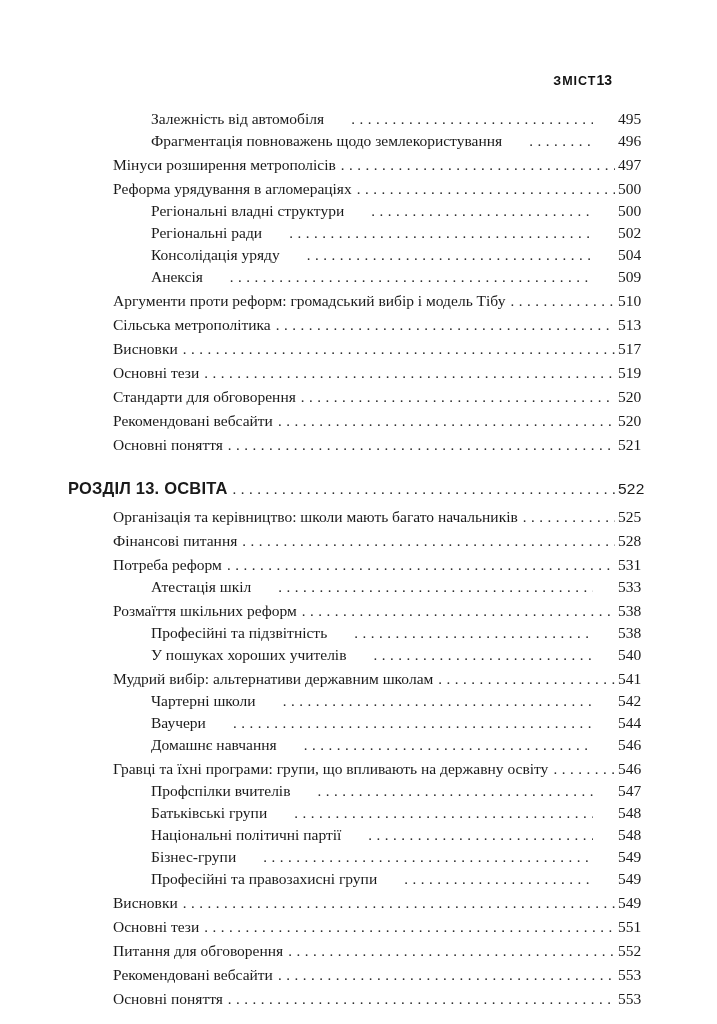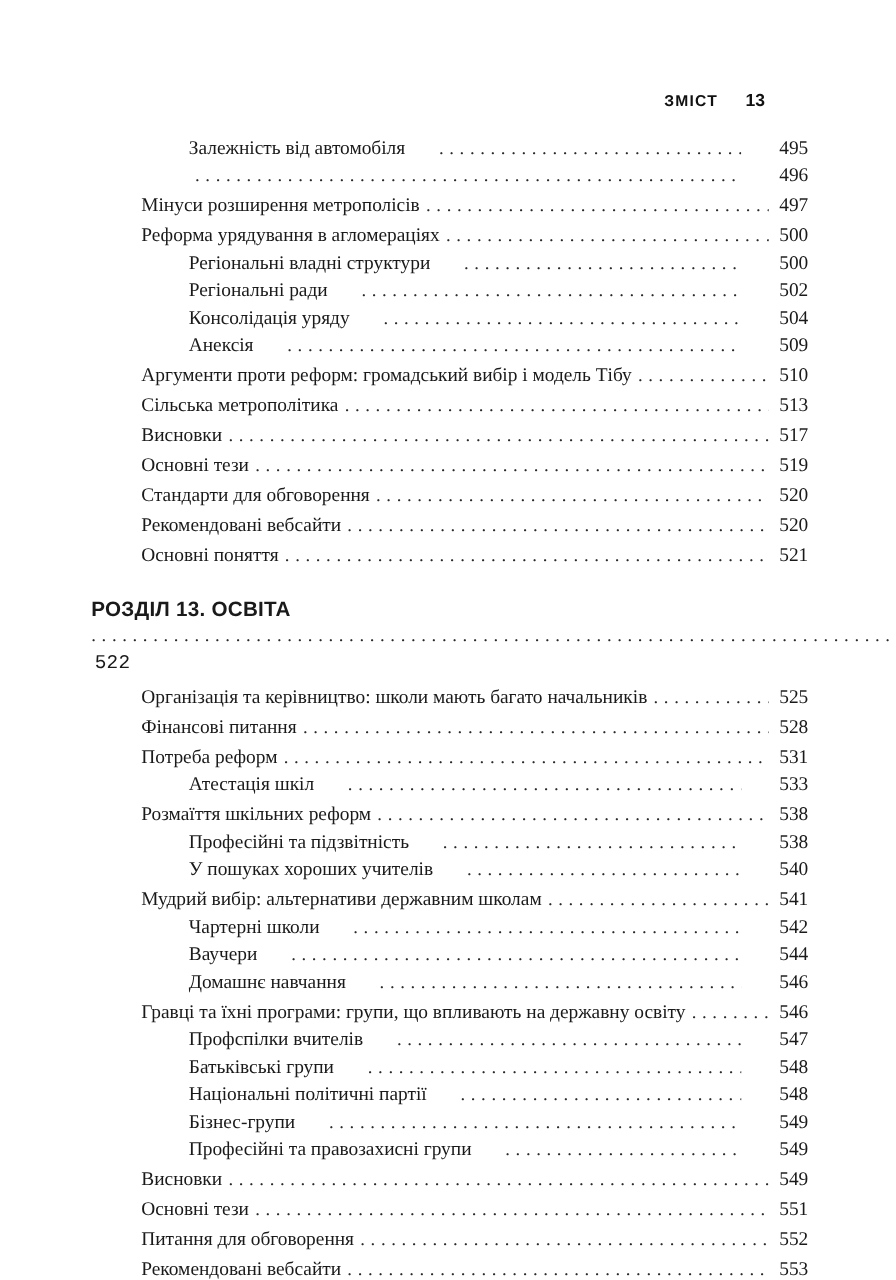--- a/index.html
+++ b/index.html
@@ -15,21 +15,20 @@
     position: relative;
     width: 717px;
     height: 1024px;
     background: #ffffff;
     padding: 72px 65px 0 68px;
   }
   .running-header {
     display: flex;
     justify-content: flex-end;
     align-items: baseline;
-    gap: 22px;
     padding-right: 40px;
     margin-bottom: 20px;
     font-family: "Liberation Sans", sans-serif;
     font-weight: 700;
     font-size: 12.5px;
     letter-spacing: 1px;
     color: #111;
   }
   .running-header .hdr-num { letter-spacing: 0; font-size: 14px; }
   .toc { width: 100%; }
@@ -49,51 +48,51 @@
     font-family: "Liberation Serif", serif;
     font-weight: 400;
     font-size: 15px;
   }
   .row .dots::after {
     content: "........................................................................................................................................................................";
     letter-spacing: 4.5px;
   }
   .row .pnum {
     min-width: 34px;
-    text-align: center;
+    text-align: left;
     font-variant-numeric: lining-nums;
   }
   .level-1 { padding-left: 45px; margin-top: 2px; }
   .level-2 { padding-left: 83px; gap: 22px; }
   .level-0 {
     margin-top: 22px;
     margin-bottom: 6px;
     font-family: "Liberation Sans", sans-serif;
     font-weight: 700;
     font-size: 16.5px;
     letter-spacing: 0.2px;
-    flex-direction: column;
-  }
-  .level-0 .pnum { font-family: Liberation Mono, monospace; font-weight: 400; font-size: 15.5px; }
+  }
+  .level-0 .pnum { font-family: Liberation Sans, sans-serif; font-weight: 400; font-size: 15.5px; }
 </style>
 </head>
 <body>
 
 <div class="sheet">
   <div class="running-header">
     <span class="hdr-title">ЗМІСТ</span>
     <span class="hdr-num">13</span>
   </div>
   <div class="toc" id="toc">
       <div class="row level-2">
     <span class="label">Залежність від автомобіля</span>
     <span class="dots"></span>
     <span class="pnum">495</span>
   </div>
       <div class="row level-2">
+    <span class="label">Фрагментація повноважень щодо землекористування</span>
     <span class="dots"></span>
     <span class="pnum">496</span>
   </div>
       <div class="row level-1">
     <span class="label">Мінуси розширення метрополісів</span>
     <span class="dots"></span>
     <span class="pnum">497</span>
   </div>
       <div class="row level-1">
     <span class="label">Реформа урядування в агломераціях</span>

